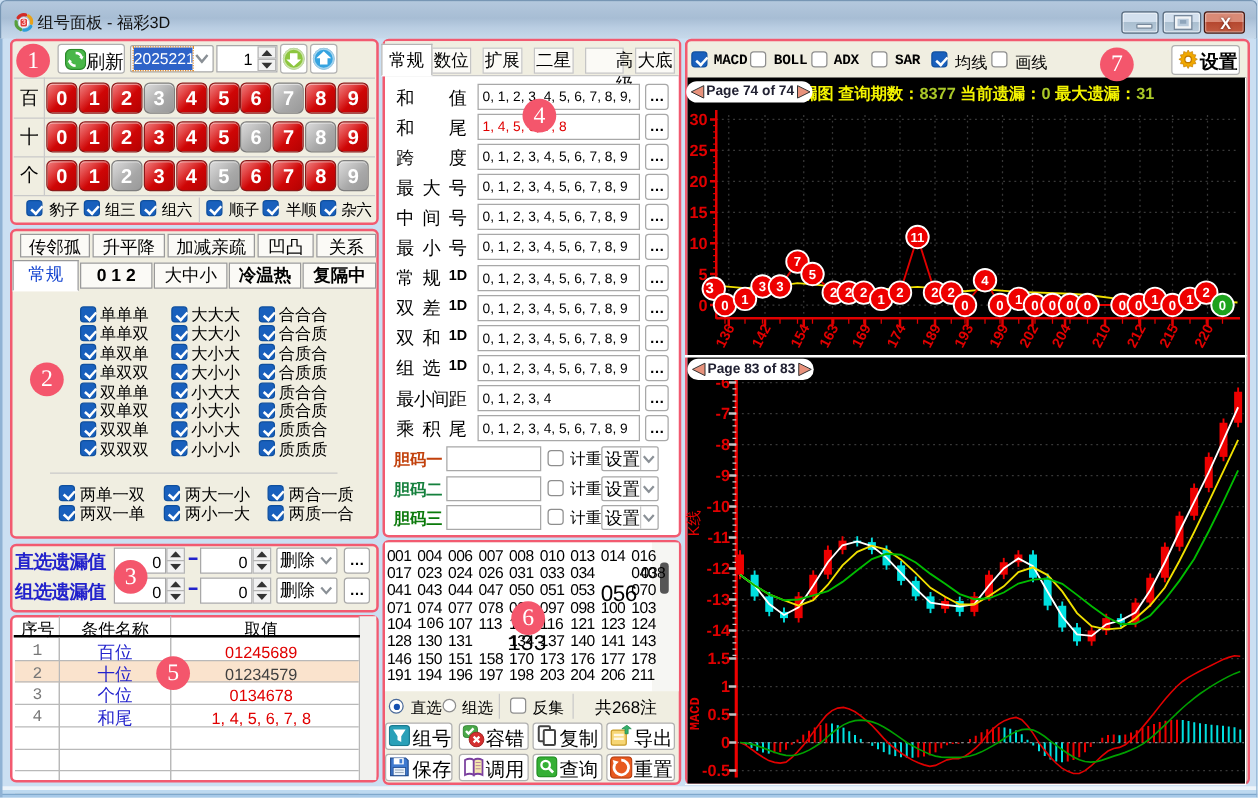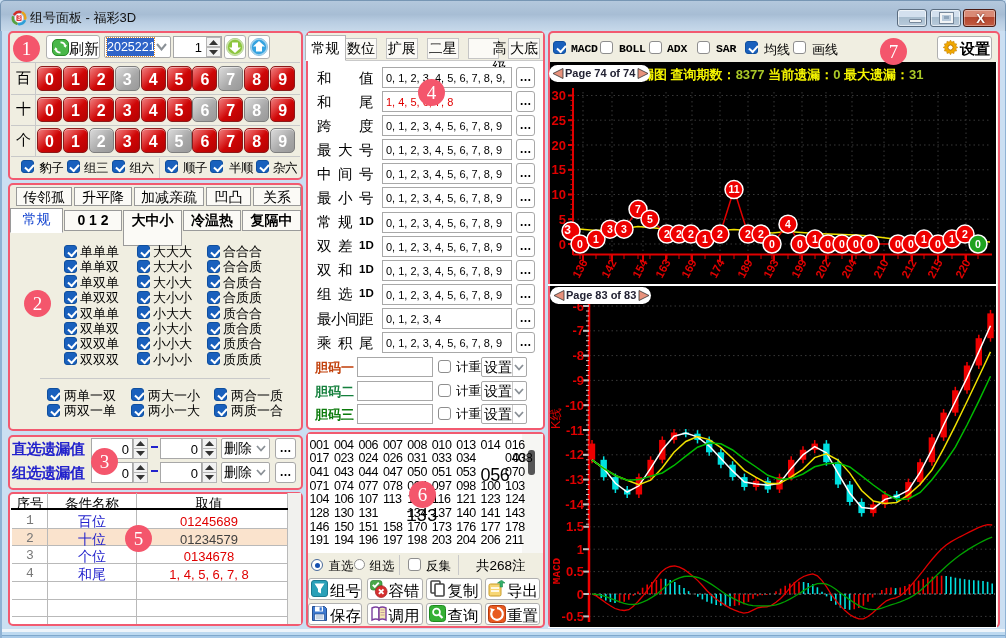--- a/index.html
+++ b/index.html
@@ -168,21 +168,21 @@
 
 <div class="abs rbox" style="left:8px;top:183px;width:295px;height:248px;"></div>
 <div class="abs" id="p2" style="left:0;top:0;width:1006px;height:638px">
     <div class="abs tab" style="left:16px;top:187px;width:56px;height:19px;line-height:18px;">传邻孤</div>
 <div class="abs tab" style="left:74px;top:187px;width:58px;height:19px;line-height:18px;">升平降</div>
 <div class="abs tab" style="left:134px;top:187px;width:70px;height:19px;line-height:18px;">加减亲疏</div>
 <div class="abs tab" style="left:206px;top:187px;width:45px;height:19px;line-height:18px;">凹凸</div>
 <div class="abs tab" style="left:253px;top:187px;width:48px;height:19px;line-height:18px;">关系</div>
 <div class="abs tab" style="left:10px;top:208px;width:53px;height:25px;line-height:21px;color:#1545d0;background:#fff;border-bottom:1px solid #fff;z-index:3;">常规</div>
 <div class="abs tab" style="left:64px;top:210px;width:58px;height:21px;line-height:19px;font-weight:bold;">0 1 2</div>
-<div class="abs tab" style="left:123px;top:210px;width:59px;height:36px;line-height:19px;font-weight:bold;">大中小</div>
+<div class="abs tab" style="left:123px;top:210px;width:59px;height:21px;line-height:19px;font-weight:normal;">大中小</div>
 <div class="abs tab" style="left:183px;top:210px;width:58px;height:21px;line-height:19px;font-weight:bold;">冷温热</div>
 <div class="abs tab" style="left:242px;top:210px;width:59px;height:21px;line-height:19px;font-weight:bold;">复隔中</div>
 <div class="abs cb" style="left:64px;top:244.5px;width:13px;height:13px;"></div>
 <div class="abs" style="left:80px;top:243.0px;font-size:13px;">单单单</div>
 <div class="abs cb" style="left:137px;top:244.5px;width:13px;height:13px;"></div>
 <div class="abs" style="left:153px;top:243.0px;font-size:13px;">大大大</div>
 <div class="abs cb" style="left:207px;top:244.5px;width:13px;height:13px;"></div>
 <div class="abs" style="left:223px;top:243.0px;font-size:13px;">合合合</div>
 <div class="abs cb" style="left:64px;top:259.9px;width:13px;height:13px;"></div>
 <div class="abs" style="left:80px;top:258.4px;font-size:13px;">单单双</div>
@@ -466,21 +466,21 @@
 <div class="abs" style="left:309.5px;top:478.5px;font-size:12.5px;letter-spacing:-0.4px;font-family:'Liberation Sans',sans-serif;">071</div>
 <div class="abs" style="left:333.9px;top:478.5px;font-size:12.5px;letter-spacing:-0.4px;font-family:'Liberation Sans',sans-serif;">074</div>
 <div class="abs" style="left:358.4px;top:478.5px;font-size:12.5px;letter-spacing:-0.4px;font-family:'Liberation Sans',sans-serif;">077</div>
 <div class="abs" style="left:382.9px;top:478.5px;font-size:12.5px;letter-spacing:-0.4px;font-family:'Liberation Sans',sans-serif;">078</div>
 <div class="abs" style="left:407.3px;top:478.5px;font-size:12.5px;letter-spacing:-0.4px;font-family:'Liberation Sans',sans-serif;">094</div>
 <div class="abs" style="left:431.8px;top:478.5px;font-size:12.5px;letter-spacing:-0.4px;font-family:'Liberation Sans',sans-serif;">097</div>
 <div class="abs" style="left:456.2px;top:478.5px;font-size:12.5px;letter-spacing:-0.4px;font-family:'Liberation Sans',sans-serif;">098</div>
 <div class="abs" style="left:480.6px;top:478.5px;font-size:12.5px;letter-spacing:-0.4px;font-family:'Liberation Sans',sans-serif;">100</div>
 <div class="abs" style="left:505.1px;top:478.5px;font-size:12.5px;letter-spacing:-0.4px;font-family:'Liberation Sans',sans-serif;">103</div>
 <div class="abs" style="left:309.5px;top:492.1px;font-size:12.5px;letter-spacing:-0.4px;font-family:'Liberation Sans',sans-serif;">104</div>
-<div class="abs" style="left:333.9px;top:492.1px;font-size:12.5px;letter-spacing:-0.4px;font-family:Liberation Sans, sans-serif;">106</div>
+<div class="abs" style="left:333.9px;top:492.1px;font-size:12.5px;letter-spacing:-0.4px;font-family:Liberation Mono, monospace;">106</div>
 <div class="abs" style="left:358.4px;top:492.1px;font-size:12.5px;letter-spacing:-0.4px;font-family:'Liberation Sans',sans-serif;">107</div>
 <div class="abs" style="left:382.9px;top:492.1px;font-size:12.5px;letter-spacing:-0.4px;font-family:'Liberation Sans',sans-serif;">113</div>
 <div class="abs" style="left:407.3px;top:492.1px;font-size:12.5px;letter-spacing:-0.4px;font-family:'Liberation Sans',sans-serif;">114</div>
 <div class="abs" style="left:431.8px;top:492.1px;font-size:12.5px;letter-spacing:-0.4px;font-family:'Liberation Sans',sans-serif;">116</div>
 <div class="abs" style="left:456.2px;top:492.1px;font-size:12.5px;letter-spacing:-0.4px;font-family:'Liberation Sans',sans-serif;">121</div>
 <div class="abs" style="left:480.6px;top:492.1px;font-size:12.5px;letter-spacing:-0.4px;font-family:'Liberation Sans',sans-serif;">123</div>
 <div class="abs" style="left:505.1px;top:492.1px;font-size:12.5px;letter-spacing:-0.4px;font-family:'Liberation Sans',sans-serif;">124</div>
 <div class="abs" style="left:309.5px;top:505.8px;font-size:12.5px;letter-spacing:-0.4px;font-family:'Liberation Sans',sans-serif;">128</div>
 <div class="abs" style="left:333.9px;top:505.8px;font-size:12.5px;letter-spacing:-0.4px;font-family:'Liberation Sans',sans-serif;">130</div>
 <div class="abs" style="left:358.4px;top:505.8px;font-size:12.5px;letter-spacing:-0.4px;font-family:'Liberation Sans',sans-serif;">131</div>

